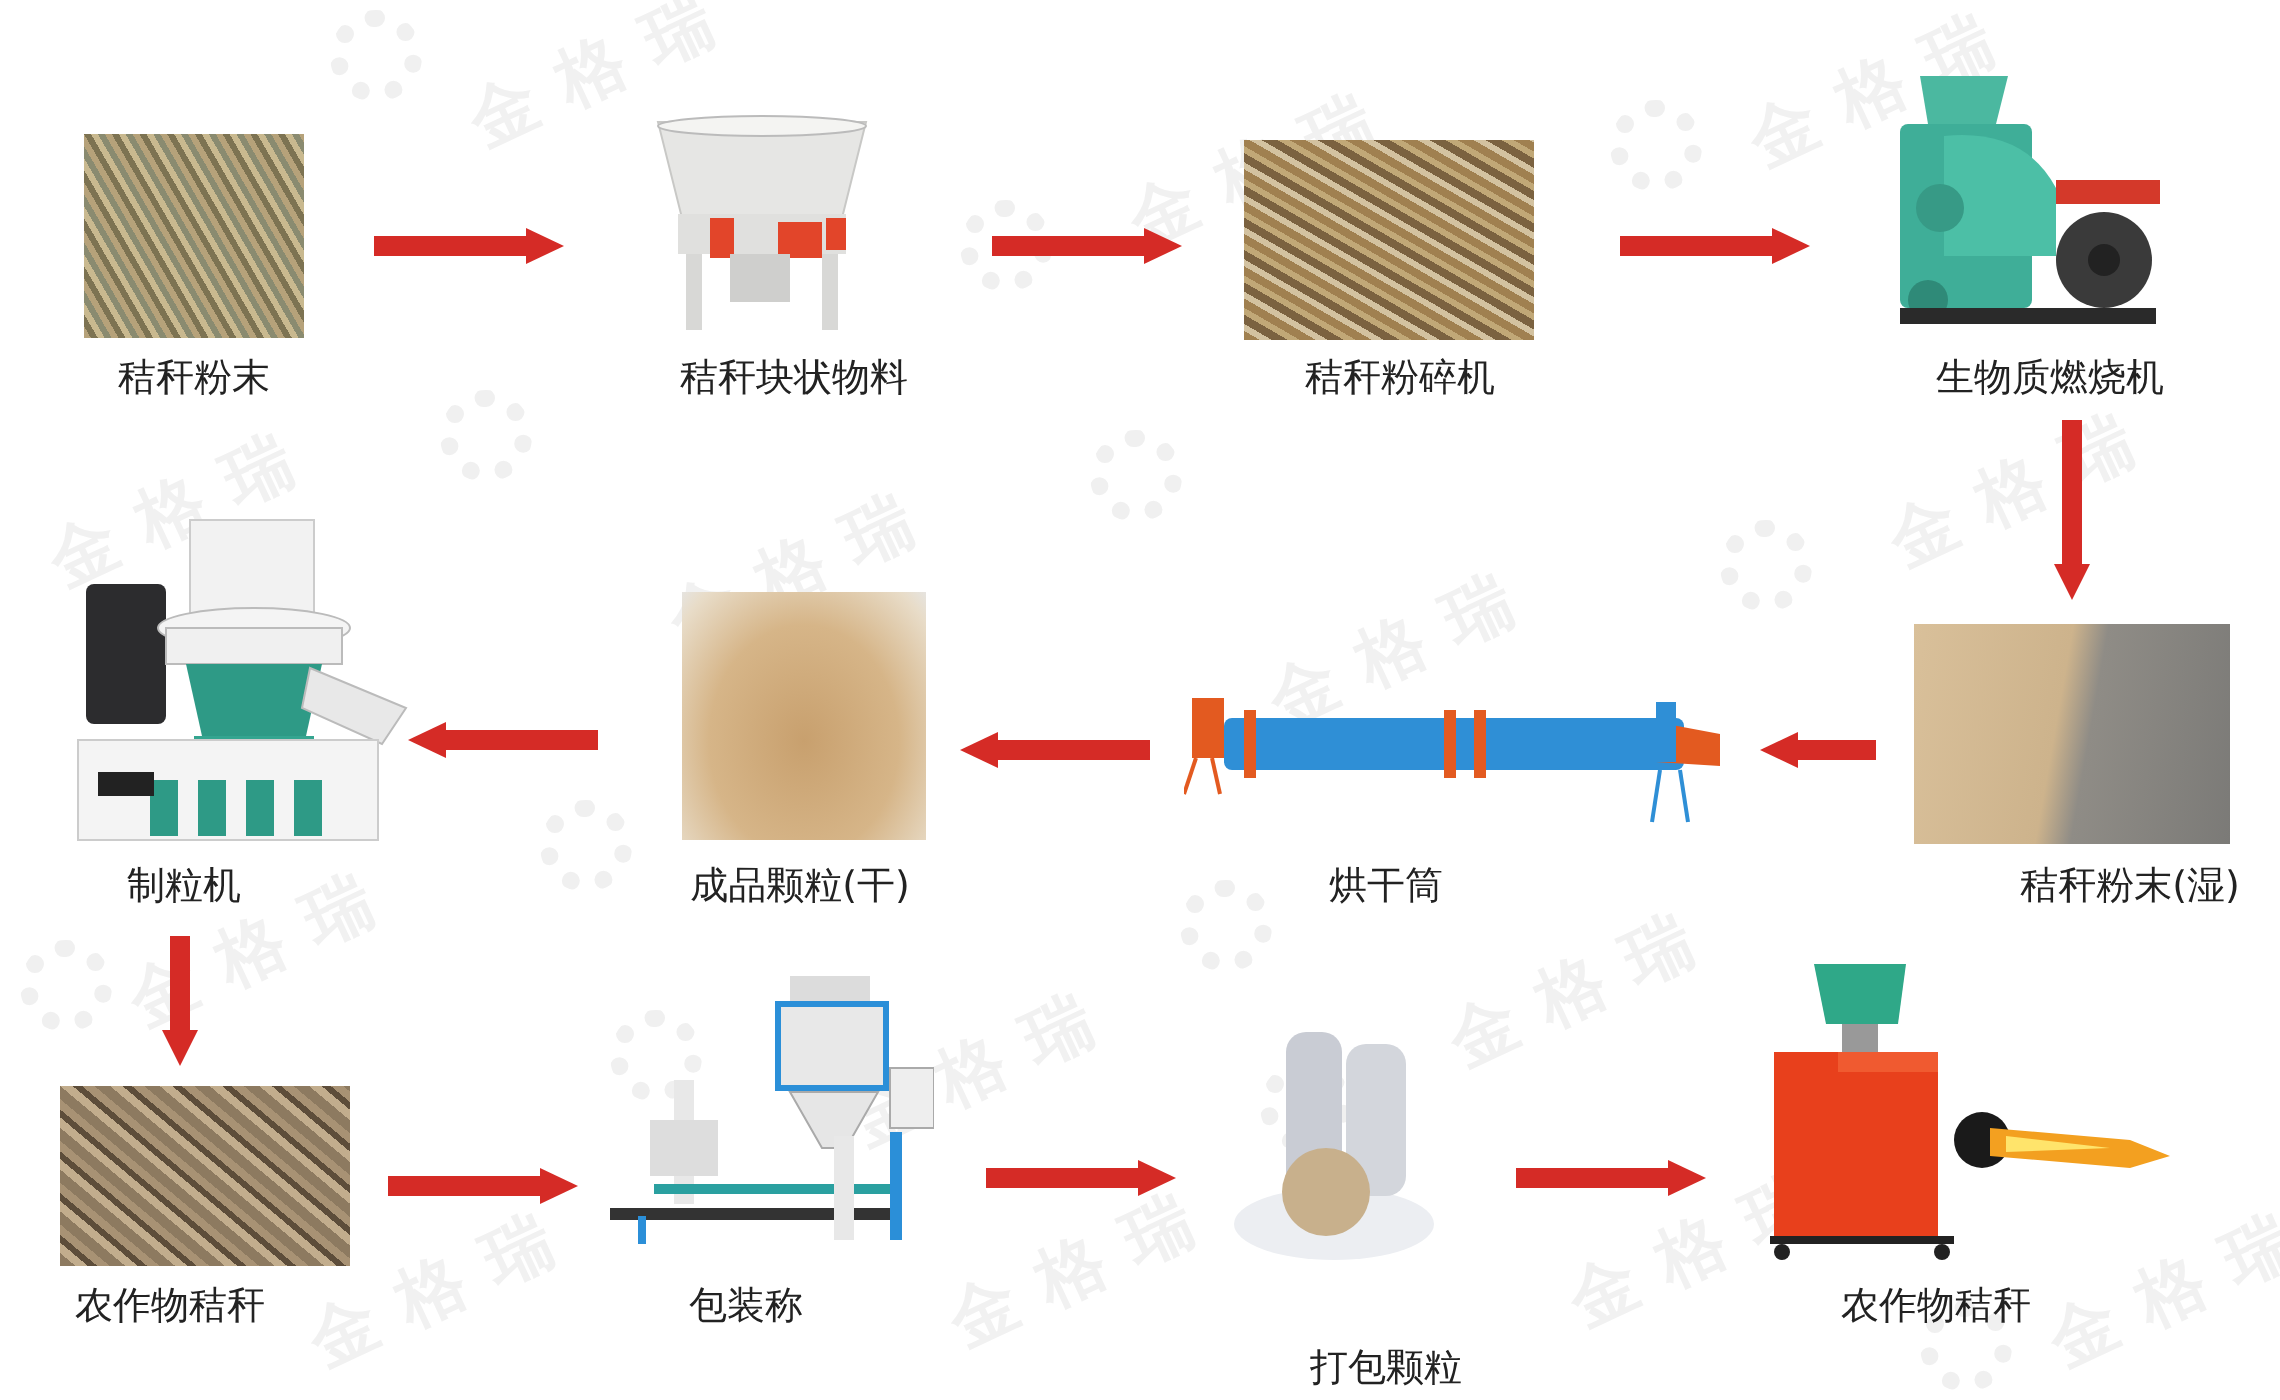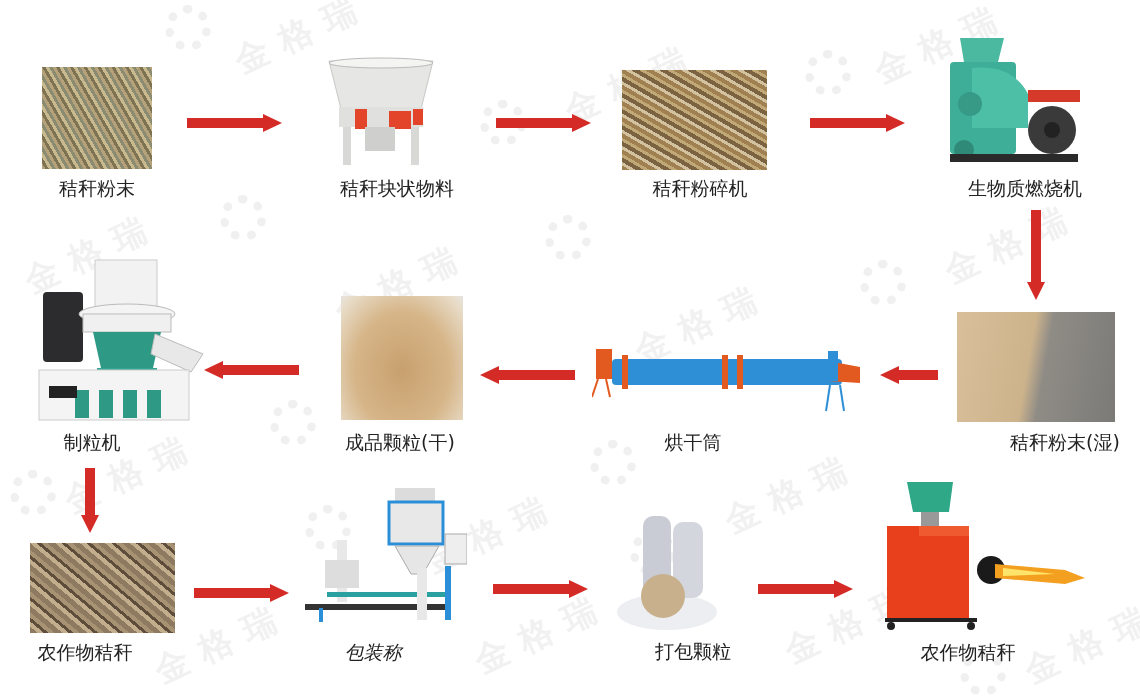--- a/index.html
+++ b/index.html
@@ -208,38 +208,38 @@
       <rect x="140" y="46" width="22" height="30" fill="#eee" stroke="#aaa"></rect>
       <rect x="32" y="52" width="10" height="62" fill="#e8e8e8"></rect>
       <rect x="20" y="72" width="34" height="28" fill="#ddd"></rect>
       <rect x="22" y="104" width="120" height="5" fill="#2aa0a0"></rect>
       <rect x="0" y="116" width="140" height="6" fill="#333"></rect>
       <rect x="112" y="80" width="10" height="52" fill="#e8e8e8"></rect>
       <rect x="140" y="78" width="6" height="54" fill="#2b8fd8"></rect>
       <rect x="14" y="120" width="4" height="14" fill="#2b8fd8"></rect>
     </svg>
   </div>
-  <div class="label" style="left:373px;top:640px;font-style:italic;">包装称</div>
+  <div class="label" style="left:373px;top:640px;">包装称</div>
 </div>
 
 <div class="arrow ar-h" style="left:493px;top:580px;width:95px;">
   <div class="shaft" style="left:0;width:76px;"></div>
   <div class="head" style="left:76px;border-left:19px solid #d52b26;"></div>
 </div>
 
 <div class="node">
   <div class="img" style="left:615px;top:508px;width:105px;height:125px;">
     <svg width="105" height="125" viewBox="0 0 105 125">
       <ellipse cx="52" cy="104" rx="50" ry="18" fill="#eceef2"></ellipse>
       <rect x="28" y="8" width="28" height="82" rx="10" fill="#c9ccd4"></rect>
       <rect x="58" y="14" width="30" height="76" rx="10" fill="#d3d6dc"></rect>
       <ellipse cx="48" cy="88" rx="22" ry="22" fill="#c8b08c"></ellipse>
     </svg>
   </div>
-  <div class="label" style="left:693px;top:639px;">打包颗粒</div>
+  <div class="label" style="left:693px;top:671px;">打包颗粒</div>
 </div>
 
 <div class="arrow ar-h" style="left:758px;top:580px;width:95px;">
   <div class="shaft" style="left:0;width:76px;"></div>
   <div class="head" style="left:76px;border-left:19px solid #d52b26;"></div>
 </div>
 
 <div class="node">
   <div class="img" style="left:885px;top:480px;width:200px;height:152px;">
     <svg width="200" height="152" viewBox="0 0 200 152">

